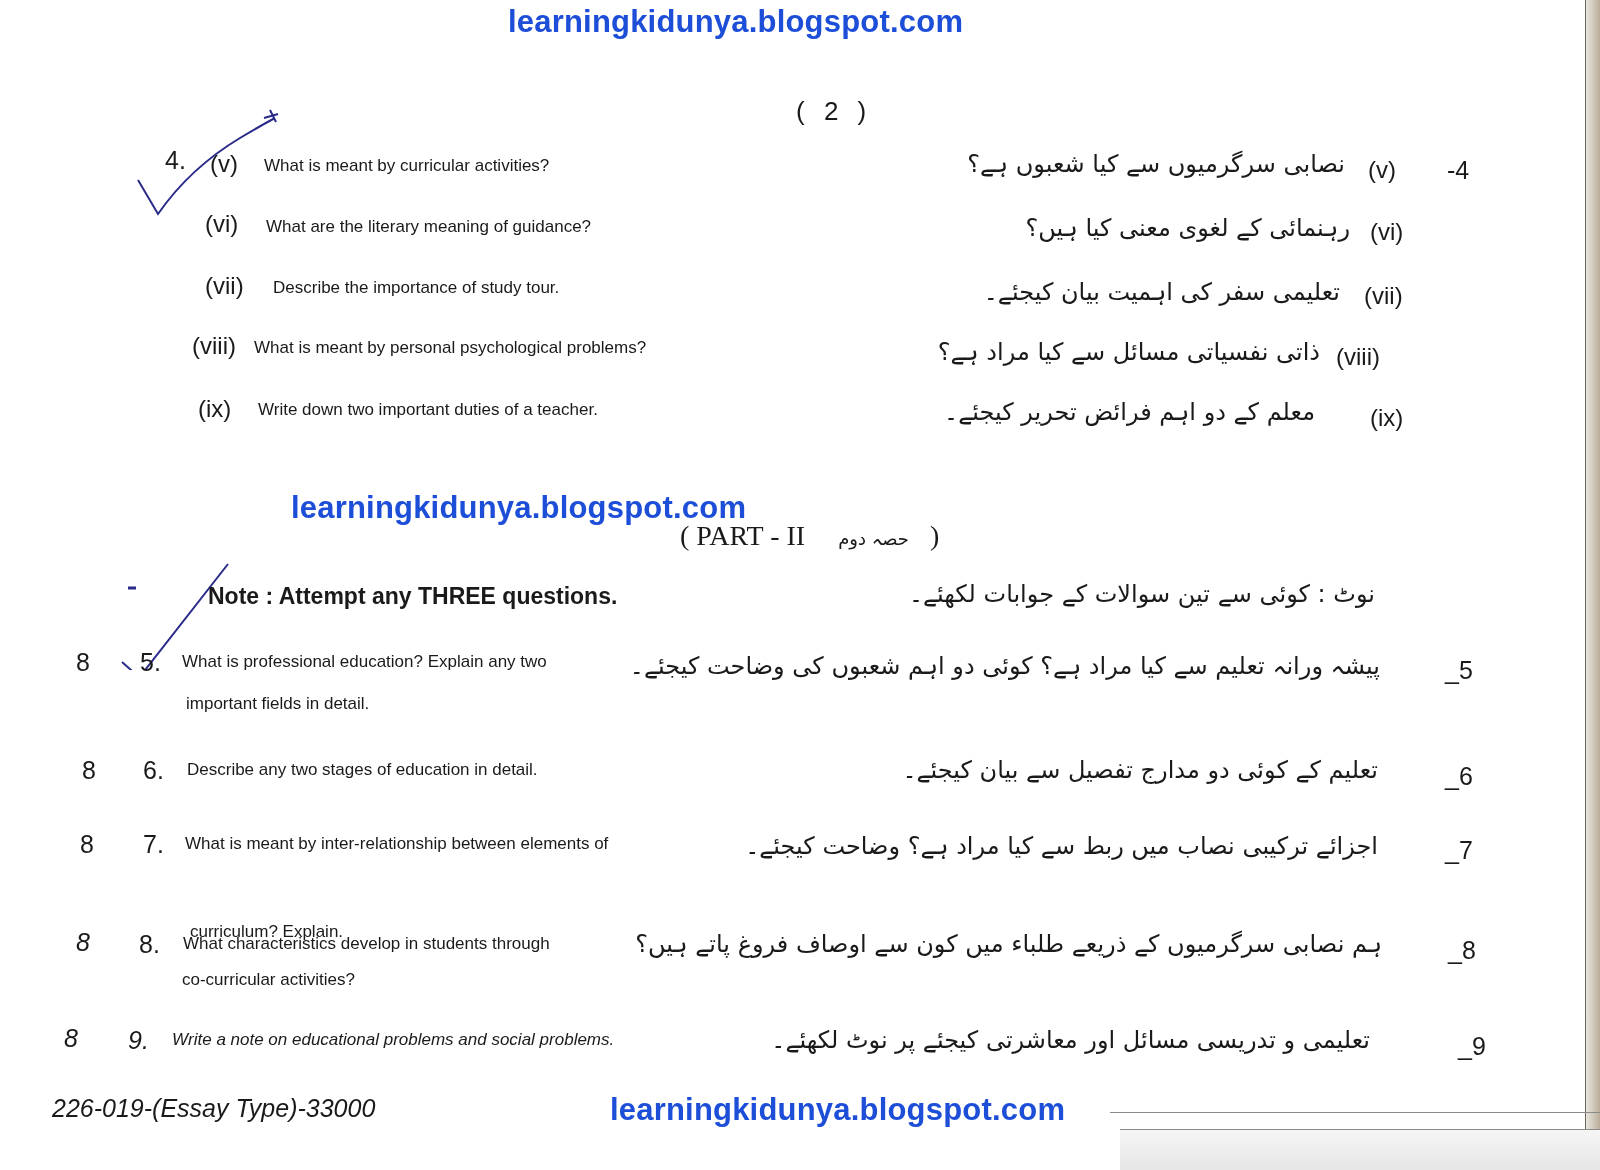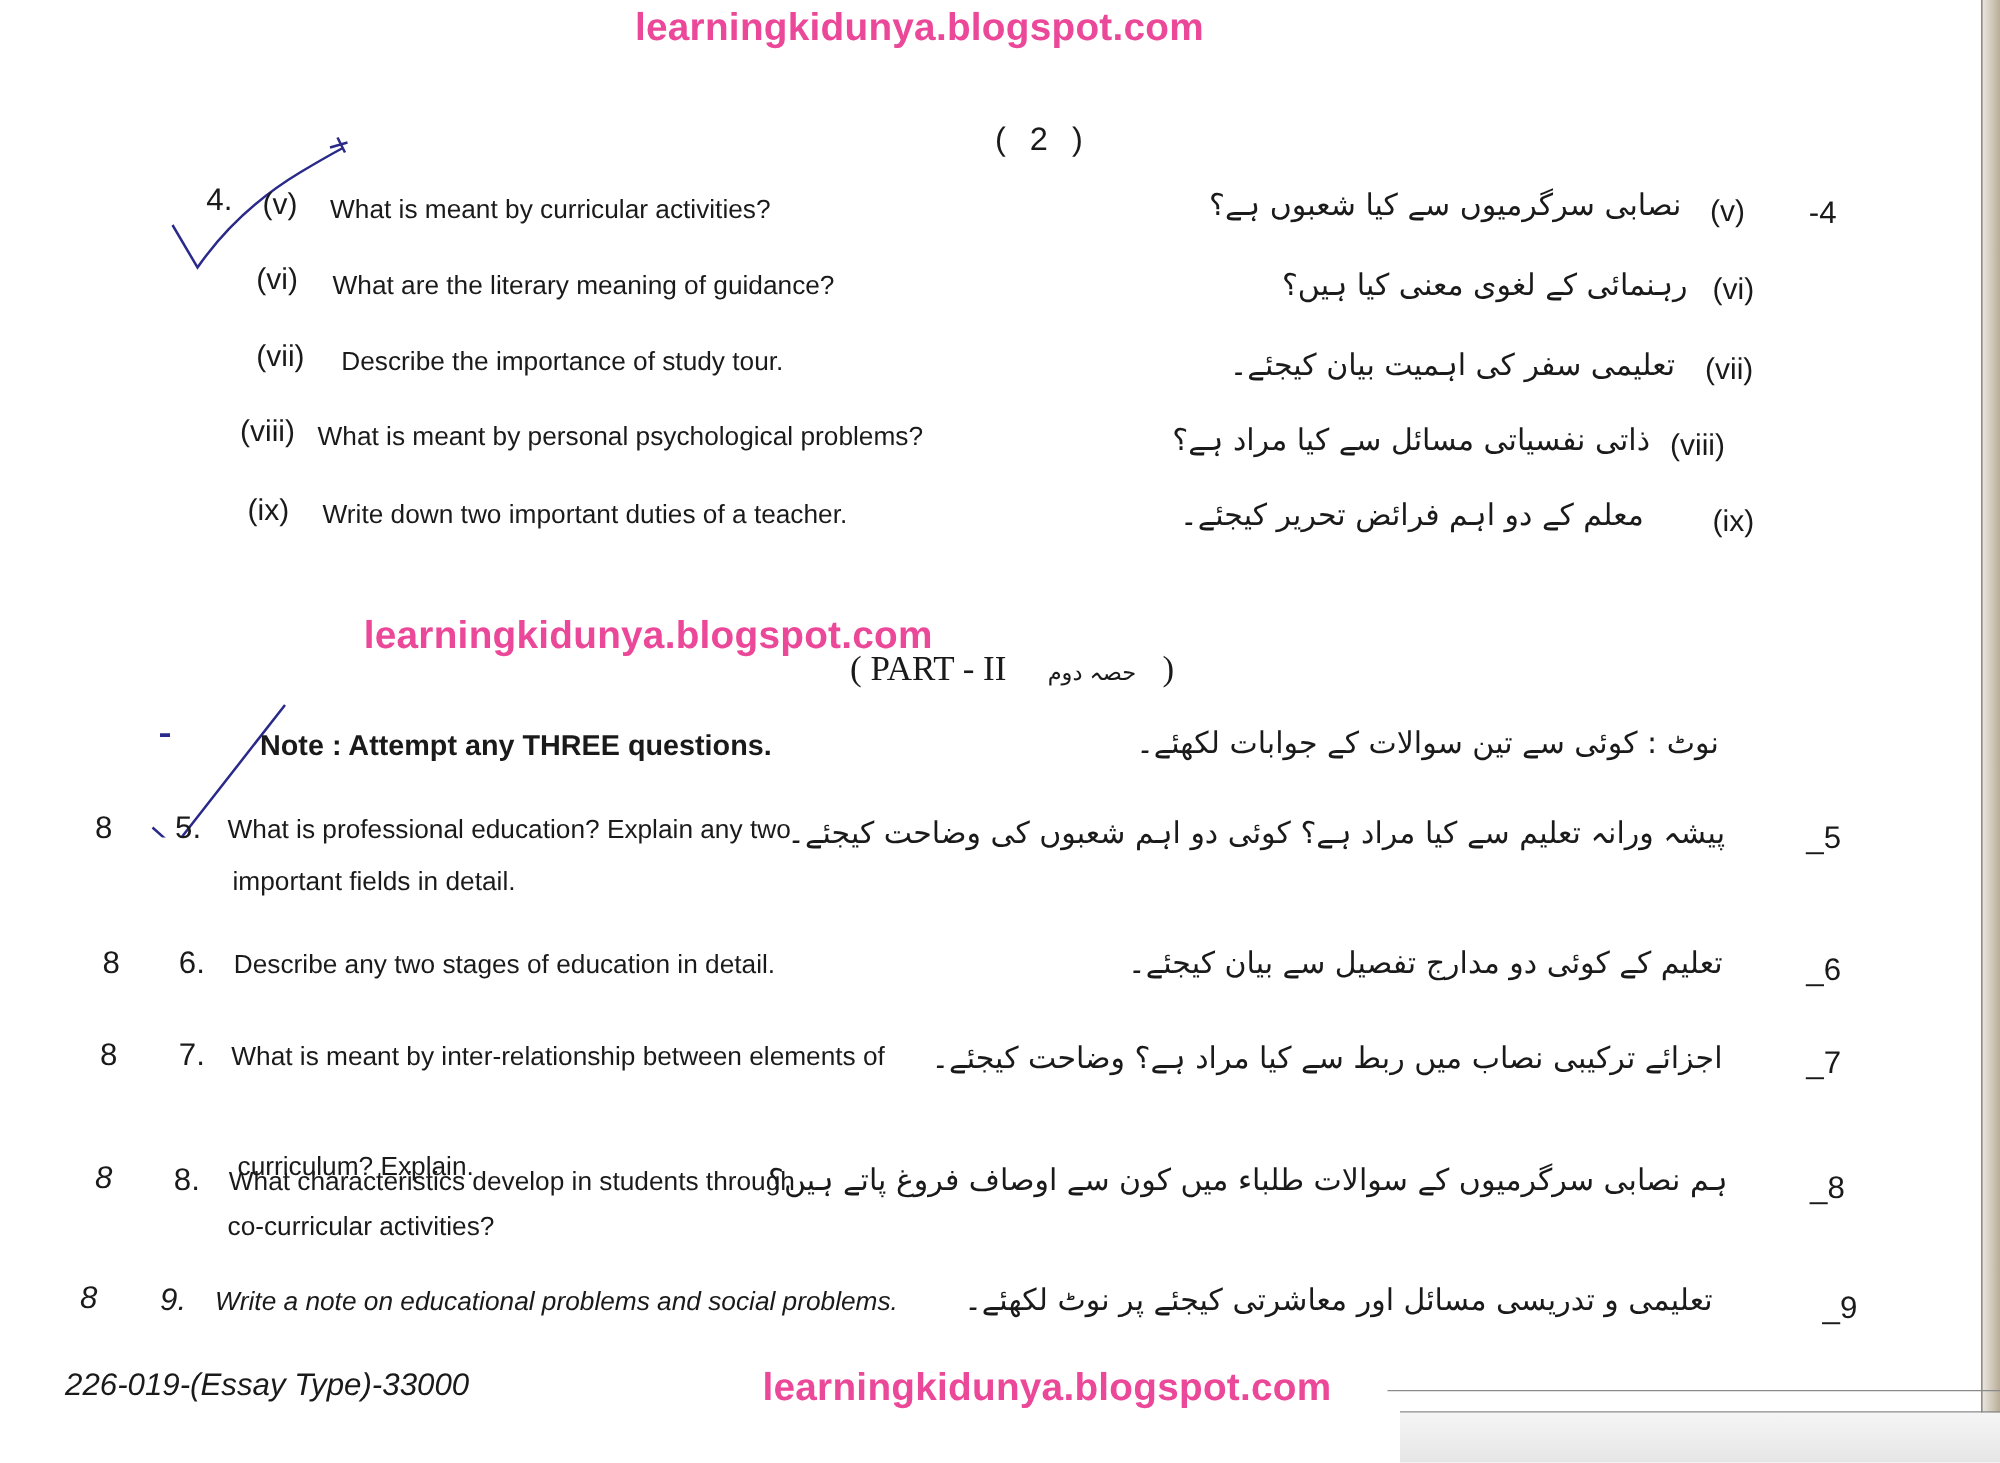--- a/index.html
+++ b/index.html
@@ -13,22 +13,22 @@
     position:absolute; right:0; top:0; width:14px; height:1140px;
     background:linear-gradient(to right,#e9e6df,#b9ad98);
     border-left:1px solid #6d665a;
   }
   .page-bottom {
     position:absolute; left:1120px; right:0; bottom:0; height:40px;
     background:linear-gradient(to bottom,#f5f5f5,#e6e6e6);
     border-top:1px solid #8a8a8a;
   }
   .abs { position:absolute; white-space:nowrap; }
-  .watermark { font-weight:bold; font-size:31px; color:#ec4899; letter-spacing:0.2px; }
-  .q { font-size:21px; }
+  .watermark { font-weight:bold; font-size:31px; color:#1d4ed8; letter-spacing:0.2px; }
+  .q { font-size:17px; }
   .roman { font-size:24px; }
   .urdu { font-family:"DejaVu Sans", sans-serif; direction:rtl; font-size:24px; text-align:right; }
   .num { font-size:25px; }
   .marks { font-size:25px; }
   .serif { font-family:"Liberation Serif", serif; }
   .tick { position:absolute; }
   .italic { font-style:italic; }
 </style>
 </head>
 <body>
@@ -122,21 +122,21 @@
   <div class="abs num" style="left:1445px; top:836px;text-align:right;">_7</div>
   <div class="abs urdu" style="right:222px; top:832px;">اجزائے ترکیبی نصاب میں ربط سے کیا مراد ہے؟ وضاحت کیجئے۔</div>
 </div>
 
 <div>
   <div class="abs marks italic" style="left:76px; top:928px;">8</div>
   <div class="abs num" style="left:139px; top:930px;">8.</div>
   <div class="abs q" style="left:183px; top:934px;">What characteristics develop in students through</div>
   <div class="abs q" style="left:182px; top:970px;">co-curricular activities?</div>
   <div class="abs num" style="left:1448px; top:936px;">_8</div>
-  <div class="abs urdu" style="right:218px; top:930px;">ہم نصابی سرگرمیوں کے سوالات طلباء میں کون سے اوصاف فروغ پاتے ہیں؟</div>
+  <div class="abs urdu" style="right:218px; top:930px;">ہم نصابی سرگرمیوں کے ذریعے طلباء میں کون سے اوصاف فروغ پاتے ہیں؟</div>
 </div>
 
 <div>
   <div class="abs marks italic" style="left:64px; top:1024px;">8</div>
   <div class="abs num italic" style="left:128px; top:1026px;">9.</div>
   <div class="abs q italic" style="left:172px; top:1030px;">Write a note on educational problems and social problems.</div>
   <div class="abs num" style="left:1458px; top:1032px;">_9</div>
   <div class="abs urdu" style="right:230px; top:1026px;">تعلیمی و تدریسی مسائل اور معاشرتی کیجئے پر نوٹ لکھئے۔</div>
 </div>
 

